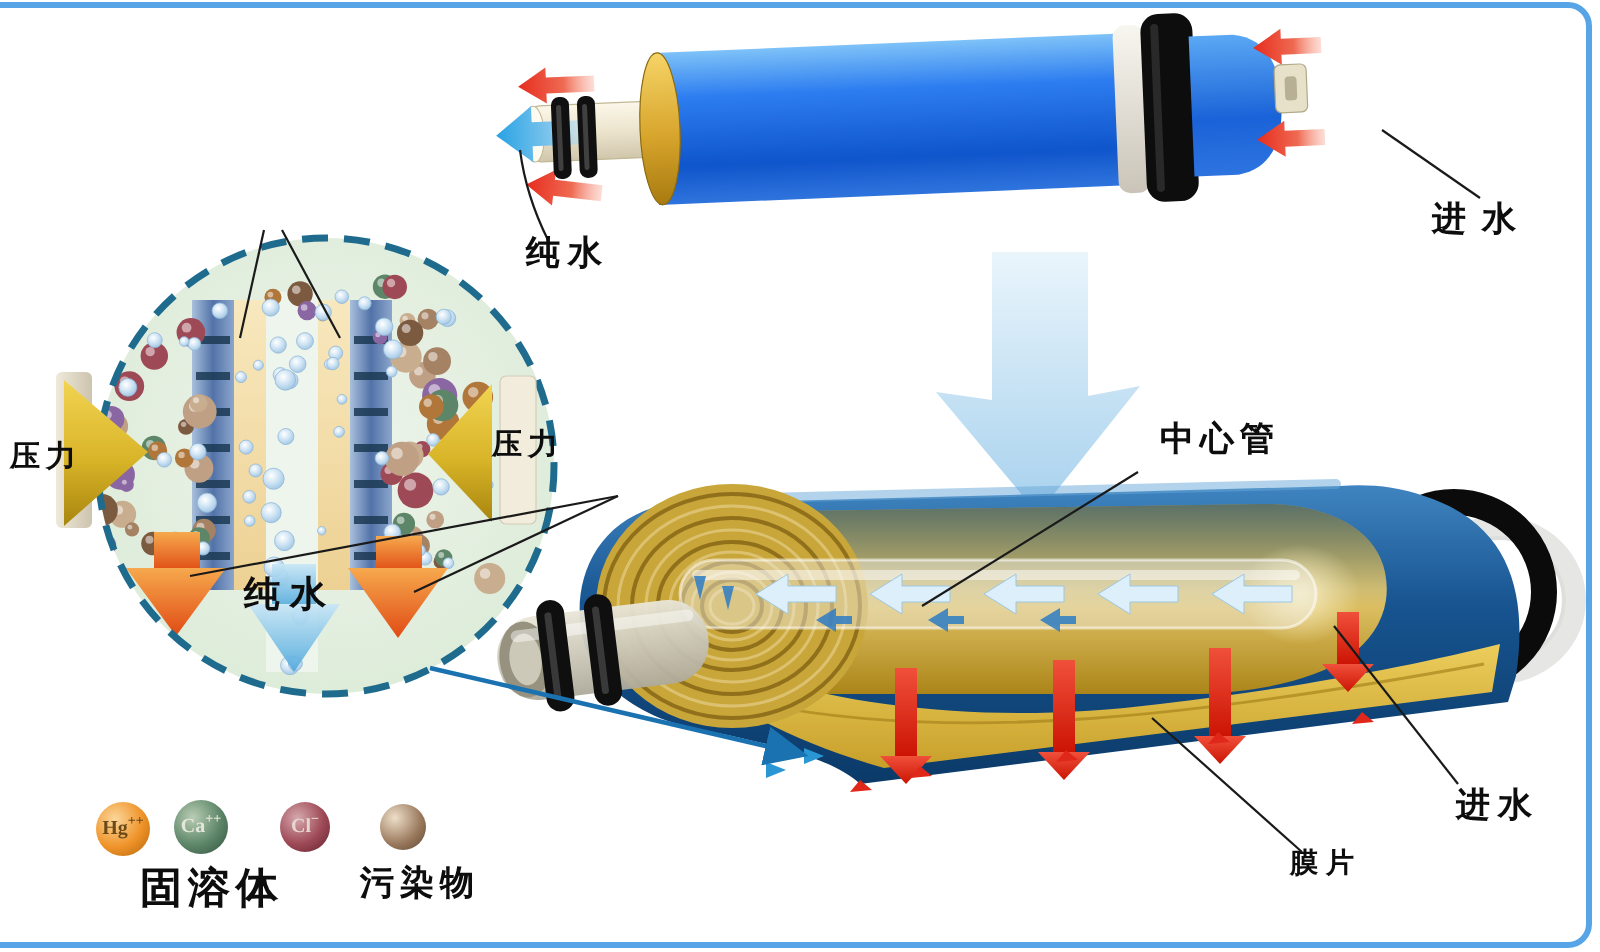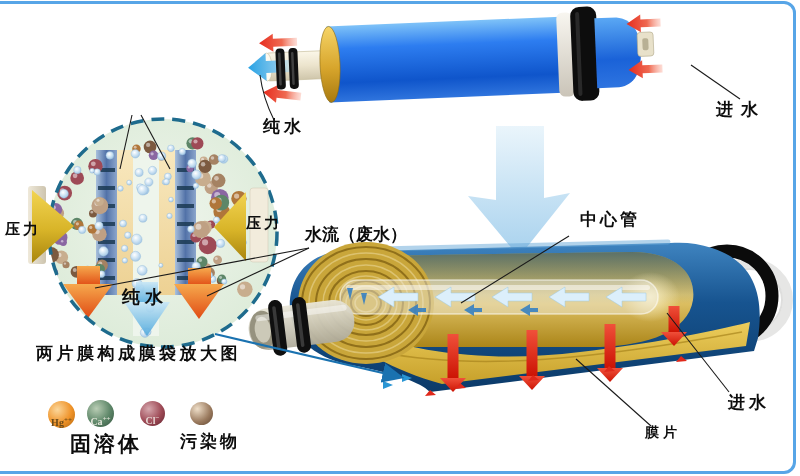--- a/index.html
+++ b/index.html
@@ -15,21 +15,21 @@
   .l-press-left{left:5px;top:221px;font-size:15px;letter-spacing:3px}
   .l-press-right{left:246px;top:215px;font-size:15px;letter-spacing:3px}
   .l-waste{left:305px;top:226px;font-size:17px;letter-spacing:0}
   .l-centertube{left:580px;top:211px;font-size:17px;letter-spacing:3px}
   .l-purewater-circle{left:122px;top:288px;font-size:18px;letter-spacing:5px}
   .l-caption{left:36px;top:345px;font-size:17px;letter-spacing:3.5px}
   .l-sheet{left:645px;top:425px;font-size:14px;letter-spacing:4px}
   .l-feed-bottom{left:728px;top:394px;font-size:17px;letter-spacing:4px}
   .l-solid{left:70px;top:433px;font-size:21px;letter-spacing:3px}
   .l-pollutant{left:180px;top:433px;font-size:17px;letter-spacing:3px}
-  .ball{position:absolute;border-radius:50%;display:flex;align-items:flex-end;
+  .ball{position:absolute;border-radius:50%;display:flex;align-items:center;
         justify-content:center;font-weight:700;font-size:10px}
   .ball sup{font-size:7px;line-height:0}
   .hg{left:48px;top:401px;width:27px;height:27px;color:#6b4a18;
       background:radial-gradient(circle at 35% 32%,#fbd79b,#ef9329 55%,#b2650c 100%)}
   .ca{left:87px;top:400px;width:27px;height:27px;color:#e4e6da;
       background:radial-gradient(circle at 35% 32%,#b9cdb4,#5d8668 55%,#31503c 100%)}
   .cl{left:140px;top:401px;width:25px;height:25px;color:#e6d6d2;
       background:radial-gradient(circle at 35% 32%,#d6a8ae,#9e4a56 55%,#5e222c 100%)}
   .po{left:190px;top:402px;width:23px;height:23px;
       background:radial-gradient(circle at 32% 30%,#eedec8,#9a7a5e 58%,#5e4530 100%)}
@@ -499,24 +499,22 @@
   <line x1="576" y1="359" x2="651" y2="426"></line>
   <line x1="667" y1="313" x2="729" y2="392"></line>
 </g>
 <line x1="215" y1="334" x2="400" y2="377" stroke="#1a72b0" stroke-width="2.2" marker-end="url(#mArrB)"></line>
 </svg>
 
 <div class="lbl l-purewater-top">纯水</div>
 <div class="lbl l-feed-top">进水</div>
 <div class="lbl l-press-left">压力</div>
 <div class="lbl l-press-right">压力</div>
-<div class="lbl l-waste">水流（废水）</div>
 <div class="lbl l-centertube">中心管</div>
 <div class="lbl l-purewater-circle">纯水</div>
-<div class="lbl l-caption">两片膜构成膜袋放大图</div>
 <div class="lbl l-sheet">膜片</div>
 <div class="lbl l-feed-bottom">进水</div>
 
 <div>
   <div class="ball hg">
     <span><span>Hg</span><sup>++</sup></span>
   </div>
   <div class="ball ca">
     <span><span>Ca</span><sup>++</sup></span>
   </div>

